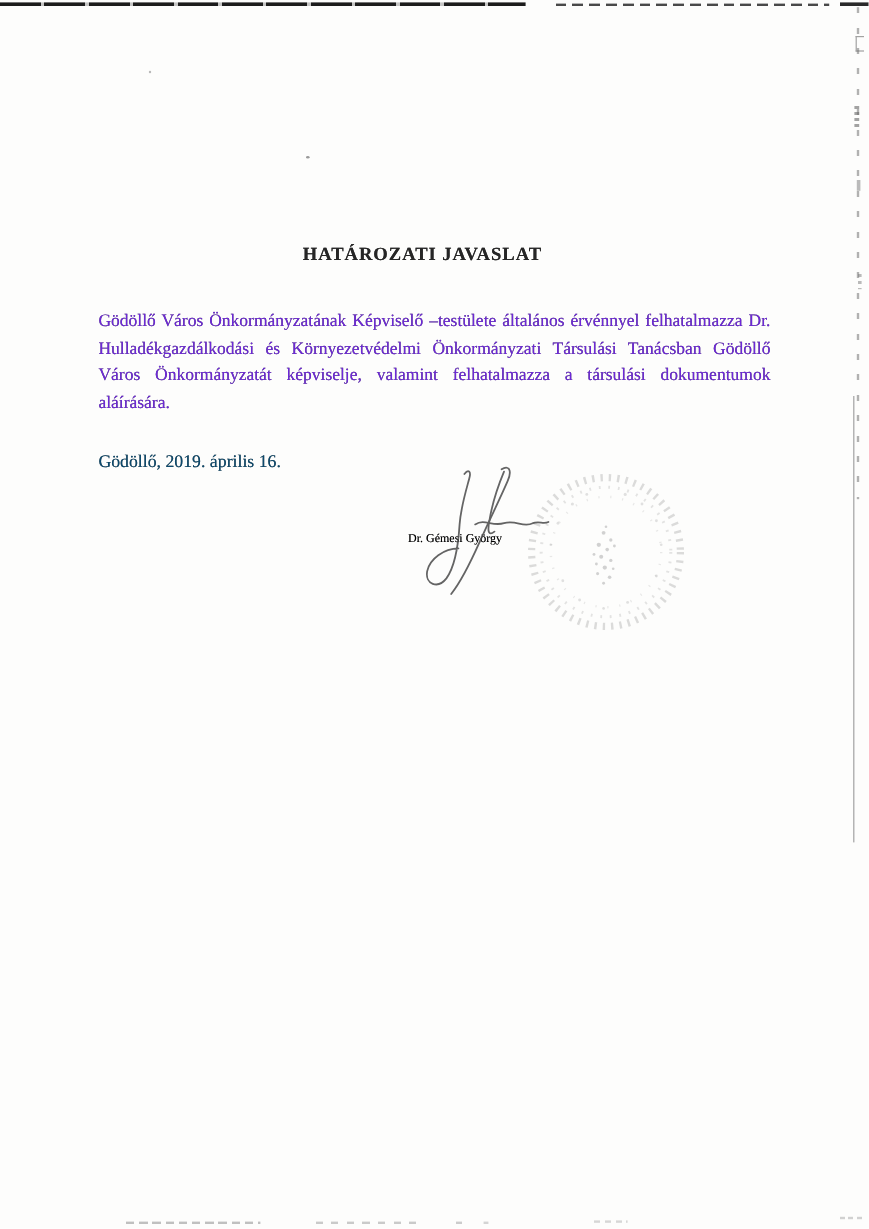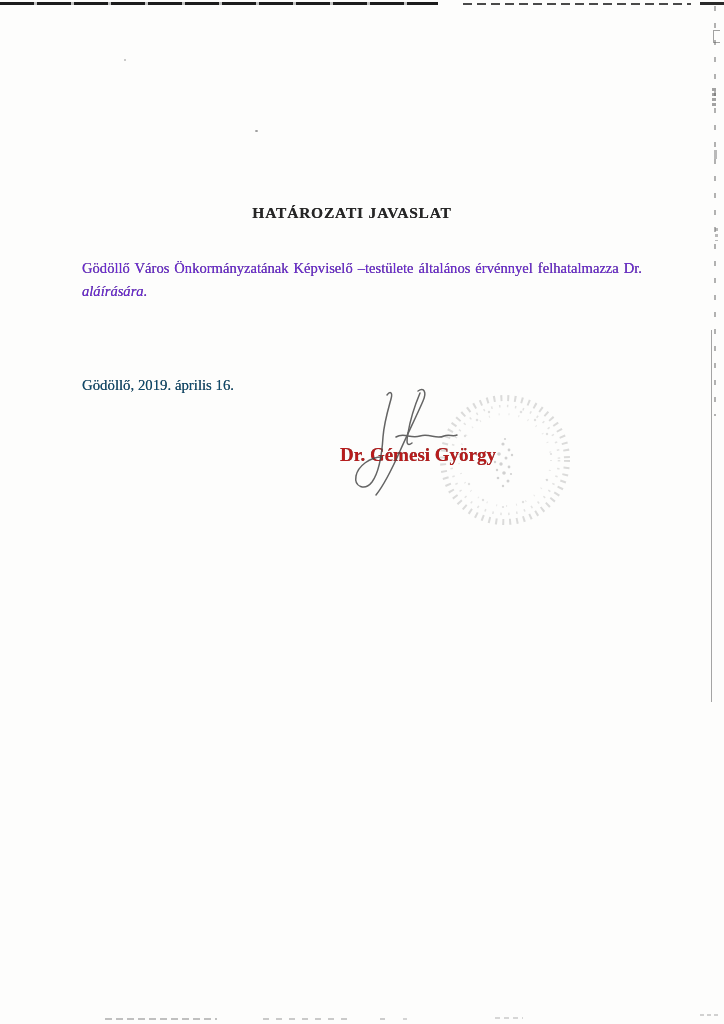--- a/index.html
+++ b/index.html
@@ -56,28 +56,28 @@
     text-align:center; transform:translateX(-10px);
     font-size:15.5px; font-weight:bold; letter-spacing:0.8px;
     color:#262626; text-shadow:0 0 .4px #4a4a4a;
   }
   .doc-body {
     position:absolute; top:257px; left:82px; width:560px;
     font-size:14.6px; line-height:22.6px;
     color:#6d28d9; text-shadow:0 0 .35px #555;
   }
   .doc-body .bline { text-align:justify; text-align-last:justify; }
-  .doc-body .bline:last-child { text-align-last:left;font-style:italic; }
+  .doc-body .bline:last-child { text-align-last:left; }
   .doc-date {
     position:absolute; top:377px; left:82px;
     font-size:14.8px; color:#0c4a6e; text-shadow:0 0 .35px #555;
   }
   .sig-name {
     position:absolute; top:444px; left:340px;
-    font-size:19px; color:#b91c1c; text-shadow:0 0 .35px #666; z-index:2;font-weight:bold;
+    font-size:10px; color:#000000; text-shadow:0 0 .35px #666; z-index:2;
   }
   .sig-svg { position:absolute; top:383px; left:330px; z-index:3; }
   .stamp-svg { position:absolute; top:392px; left:425px; z-index:1; opacity:.62; }
 </style>
 </head>
 <body>
 
 <div class="page">
 
   <div class="art top-line-a"></div>
@@ -95,20 +95,22 @@
   <div class="art bot-dash-b"></div>
   <div class="art bot-dot1"></div>
   <div class="art bot-dot2"></div>
   <div class="art bot-dash-c"></div>
   <div class="art bot-dash-d"></div>
 
   <h1 class="doc-title">HATÁROZATI JAVASLAT</h1>
 
   <div class="doc-body">
     <div class="bline">Gödöllő Város Önkormányzatának Képviselő –testülete általános érvénnyel felhatalmazza Dr.</div>
+    <div class="bline">Hulladékgazdálkodási és Környezetvédelmi Önkormányzati Társulási Tanácsban Gödöllő</div>
+    <div class="bline">Város Önkormányzatát képviselje, valamint felhatalmazza a társulási dokumentumok</div>
     <div class="bline">aláírására.</div>
   </div>
 
   <div class="doc-date">Gödöllő, 2019. április 16.</div>
 
   <div class="sig-name">Dr. Gémesi György</div>
 
   <svg class="sig-svg" width="150" height="130" viewBox="0 0 150 130">
     <g fill="none" stroke="#4a4a4a" stroke-width="1.5" stroke-linecap="round" opacity="0.85">
       <path d="M57 12 C 60 8, 63 9, 61 16 C 58 27, 54 40, 53 54 C 52 70, 50 88, 42 99 C 35 108, 24 104, 26 93 C 28 83, 40 74, 52 74"></path>

